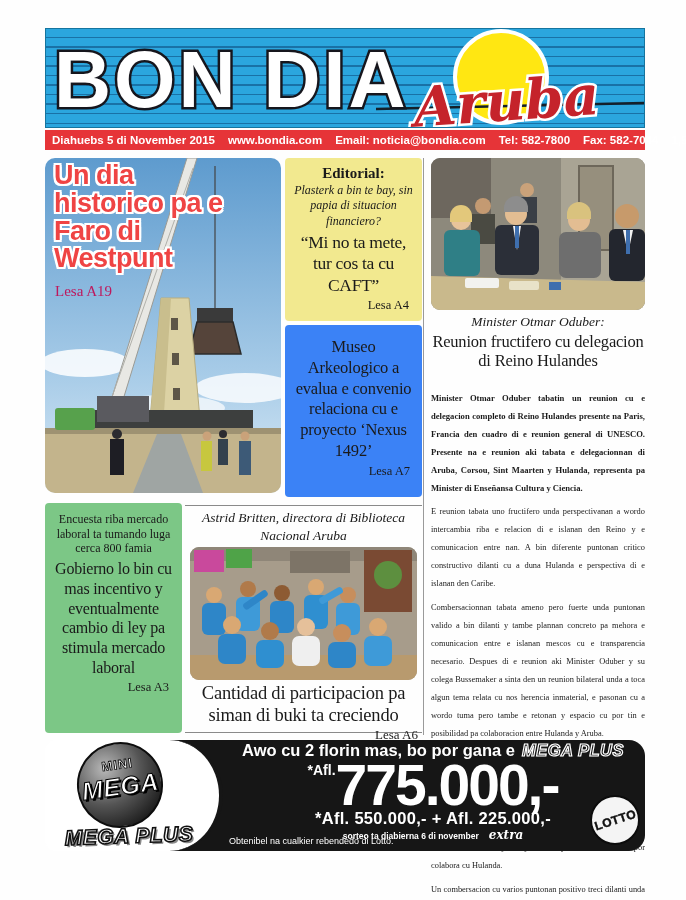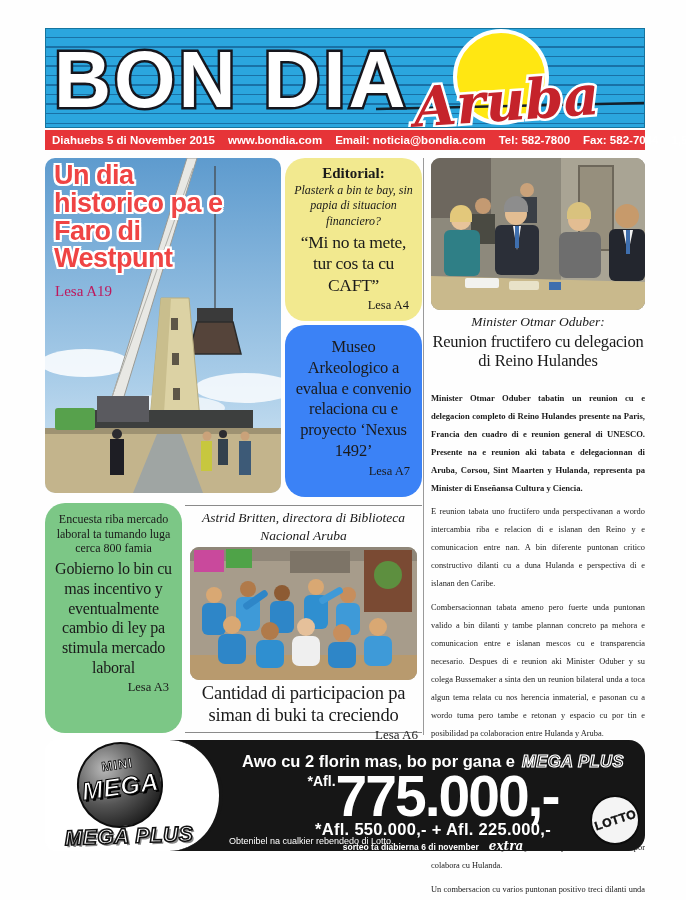--- a/index.html
+++ b/index.html
@@ -25,21 +25,21 @@
   
   .lh-fig{position:absolute;left:0;top:0;width:236px;height:335px;border-radius:10px;overflow:hidden;}
   .lh-fig svg{position:absolute;left:0;top:0;}
   .lead-headline{position:absolute;left:9px;top:4px;width:175px;
     font-family:"Liberation Sans",sans-serif;font-weight:800;font-size:27px;line-height:1.03;
     letter-spacing:-0.5px;color:#ef4444;
     text-shadow:-2px -2px 0 #fff,2px -2px 0 #fff,-2px 2px 0 #fff,2px 2px 0 #fff,0 -2px 0 #fff,0 2px 0 #fff,-2px 0 0 #fff,2px 0 0 #fff;}
   .lead-ref{position:absolute;left:10px;top:125px;font-size:15px;color:#be185d;}
 
   
-  .box{position:absolute;box-sizing:border-box;text-align:center;border-radius:20px;}
+  .box{position:absolute;box-sizing:border-box;text-align:center;border-radius:4px;}
   .edit-box{left:240px;top:0;width:137px;height:163px;background:#F2E98F;padding:7px 7px 4px;}
   .edit-label{font-weight:bold;font-size:15px;}
   .edit-teaser{font-style:italic;font-size:12px;line-height:1.28;margin-top:1px;}
   .edit-quote{font-size:17.5px;line-height:1.22;margin-top:3px;letter-spacing:-0.3px;}
   .box-ref{text-align:right;font-size:12.5px;padding-right:6px;margin-top:2px;}
   .museo-box{left:240px;top:167px;width:137px;height:172px;background:#3b82f6;padding:12px 6px 4px;}
   .museo-head{font-size:16.5px;line-height:1.26;letter-spacing:-0.2px;}
   .labor-box{left:0;top:345px;width:137px;height:230px;background:#7CC786;padding:9px 7px 4px;}
   .labor-kicker{font-size:12px;line-height:1.22;}
   .labor-head{font-size:16px;line-height:1.24;margin-top:3px;letter-spacing:-0.2px;font-family:Liberation Serif, serif;}
@@ -71,21 +71,21 @@
     background:radial-gradient(circle at 34% 28%,#b9b9b9,#555 45%,#151515 85%);
     border:2px solid #0d0d0d;transform:rotate(-8deg);text-align:center;}
   .ball-mini{margin-top:13px;font-size:13px;font-weight:800;color:#fff;letter-spacing:1px;
     -webkit-text-stroke:0.8px #000;}
   .ball-mega{font-size:25px;font-weight:800;font-style:italic;color:#fff;letter-spacing:0.5px;
     -webkit-text-stroke:1px #000;text-shadow:2px 2px 0 #000;}
   .ad-left-brand{position:absolute;left:0;top:84px;width:168px;text-align:center;
     font-size:21px;font-weight:800;font-style:italic;letter-spacing:0.5px;color:#fff;
     -webkit-text-stroke:1.6px #111;text-shadow:2px 2px 0 #8a8a8a;transform:rotate(-2deg);}
   .ad-main{position:absolute;left:180px;top:0;width:416px;height:111px;}
-  .ad-row1{display:flex;justify-content:center;align-items:baseline;gap:7px;margin-top:12px;white-space:nowrap;}
+  .ad-row1{display:flex;justify-content:center;align-items:baseline;gap:7px;margin-top:1px;white-space:nowrap;}
   .ad-head{font-size:16.5px;font-weight:800;}
   .ad-brand{font-size:16.5px;font-weight:800;font-style:italic;color:#161616;
     -webkit-text-stroke:1.2px #fff;letter-spacing:0.5px;}
   .ad-row2{display:flex;justify-content:center;align-items:flex-start;margin-top:-2px;}
   .ad-curr{font-size:14px;font-weight:800;margin-top:4px;}
   .ad-amount{font-size:57px;line-height:0.95;font-weight:800;letter-spacing:-2px;}
   .ad-row3{text-align:center;font-size:16.5px;font-weight:800;margin-top:-3px;letter-spacing:0.3px;}
   .ad-row4{display:flex;justify-content:center;gap:10px;align-items:baseline;margin-top:0;}
   .ad-draw{font-size:8.5px;font-weight:bold;}
   .ad-extra{font-family:"DejaVu Serif",serif;font-style:italic;font-weight:bold;font-size:12px;}

